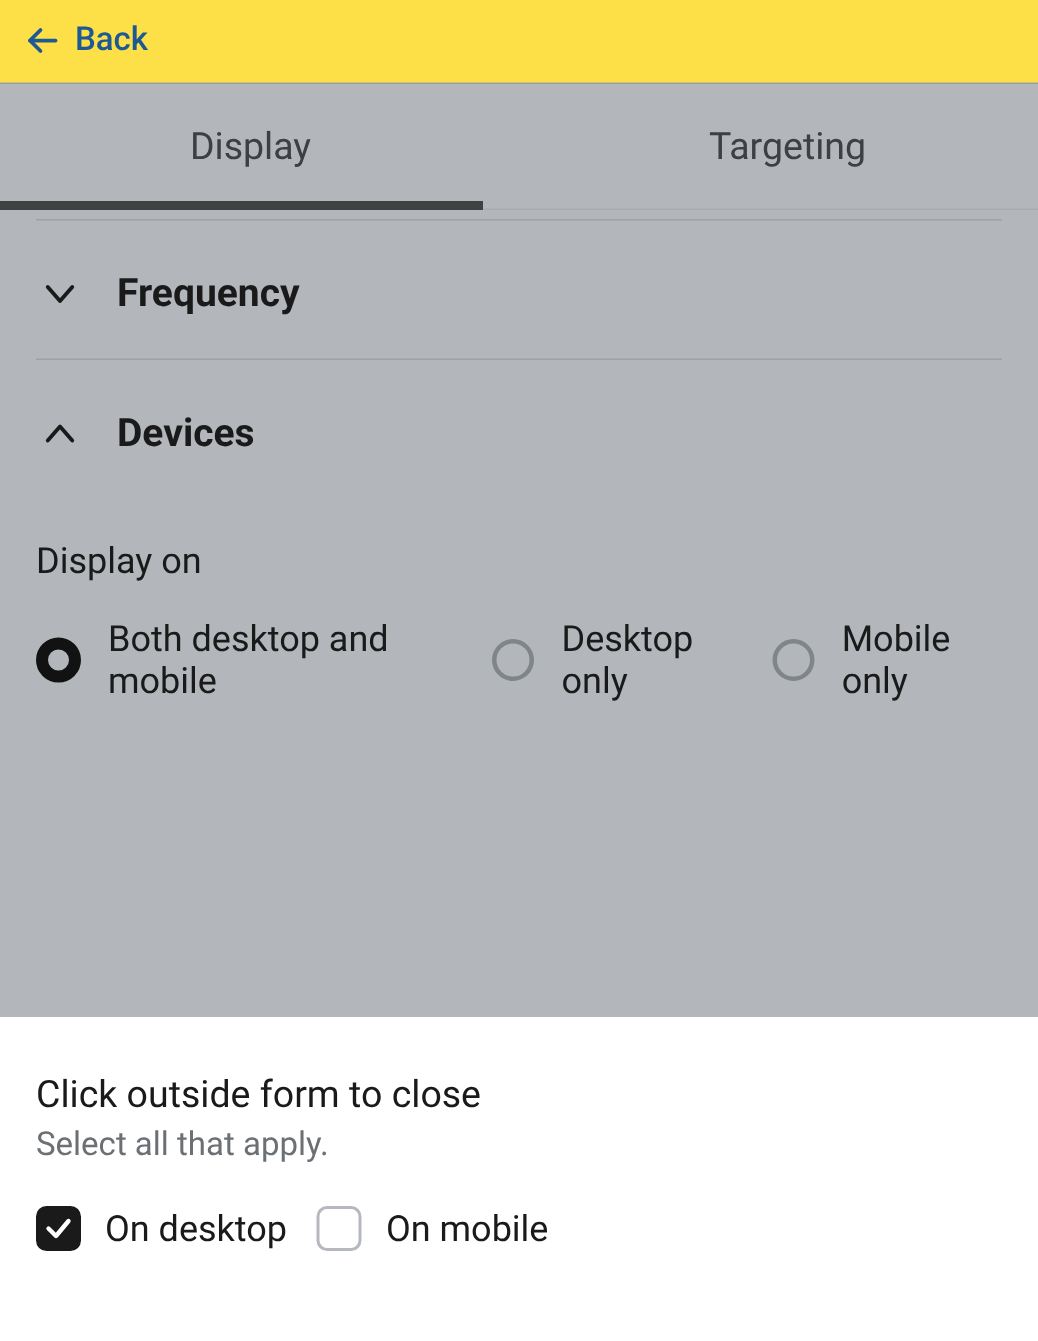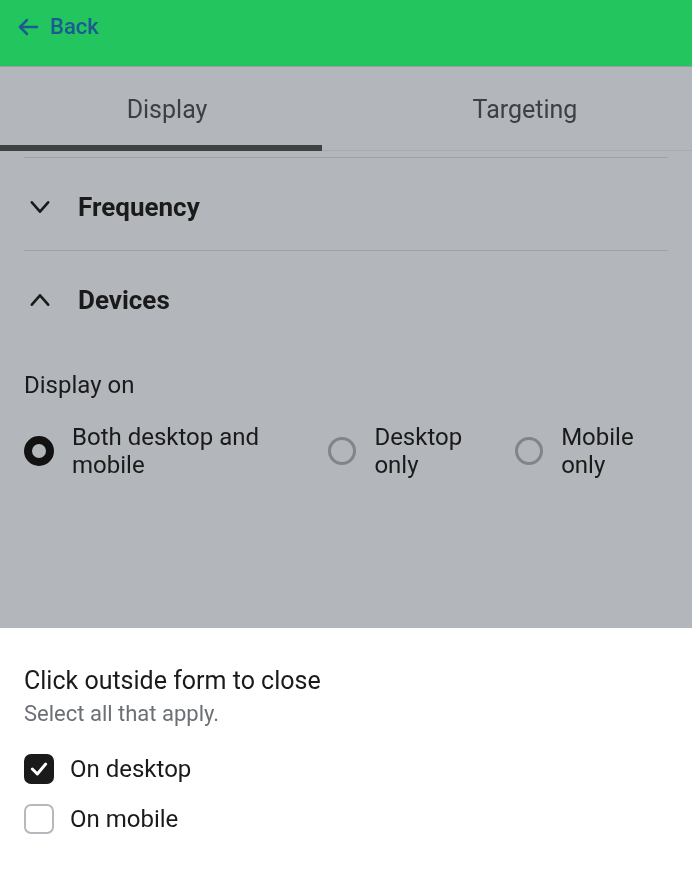--- a/index.html
+++ b/index.html
@@ -9,22 +9,22 @@
       font-family: -apple-system, BlinkMacSystemFont, "Segoe UI", Roboto, Helvetica, Arial, sans-serif;
     }
     body {
       width: 692px;
       height: 894px;
       background: #b3b7bb;
       position: relative;
       overflow: hidden;
     }
     .header {
-      height: 67px;
-      background: #22c55e;
+      height: 56px;
+      background: #fde047;
       display: flex;
       align-items: flex-start;
       padding: 14px 16px;
       border-bottom: 1px solid #9a9ea2;
     }
     .back-link {
       display: flex;
       align-items: center;
       gap: 10px;
       color: #1d5a94;
@@ -138,21 +138,21 @@
       color: #1a1a1a;
       margin-bottom: 6px;
     }
     .sheet-subtitle {
       font-size: 22px;
       color: #6b7075;
       margin-bottom: 28px;
     }
     .checkbox-group {
       display: flex;
-      flex-direction: column;
+      flex-direction: row;
       gap: 20px;
     }
     .checkbox-row {
       display: flex;
       align-items: center;
       gap: 16px;
       cursor: pointer;
     }
     .checkbox {
       width: 30px;

